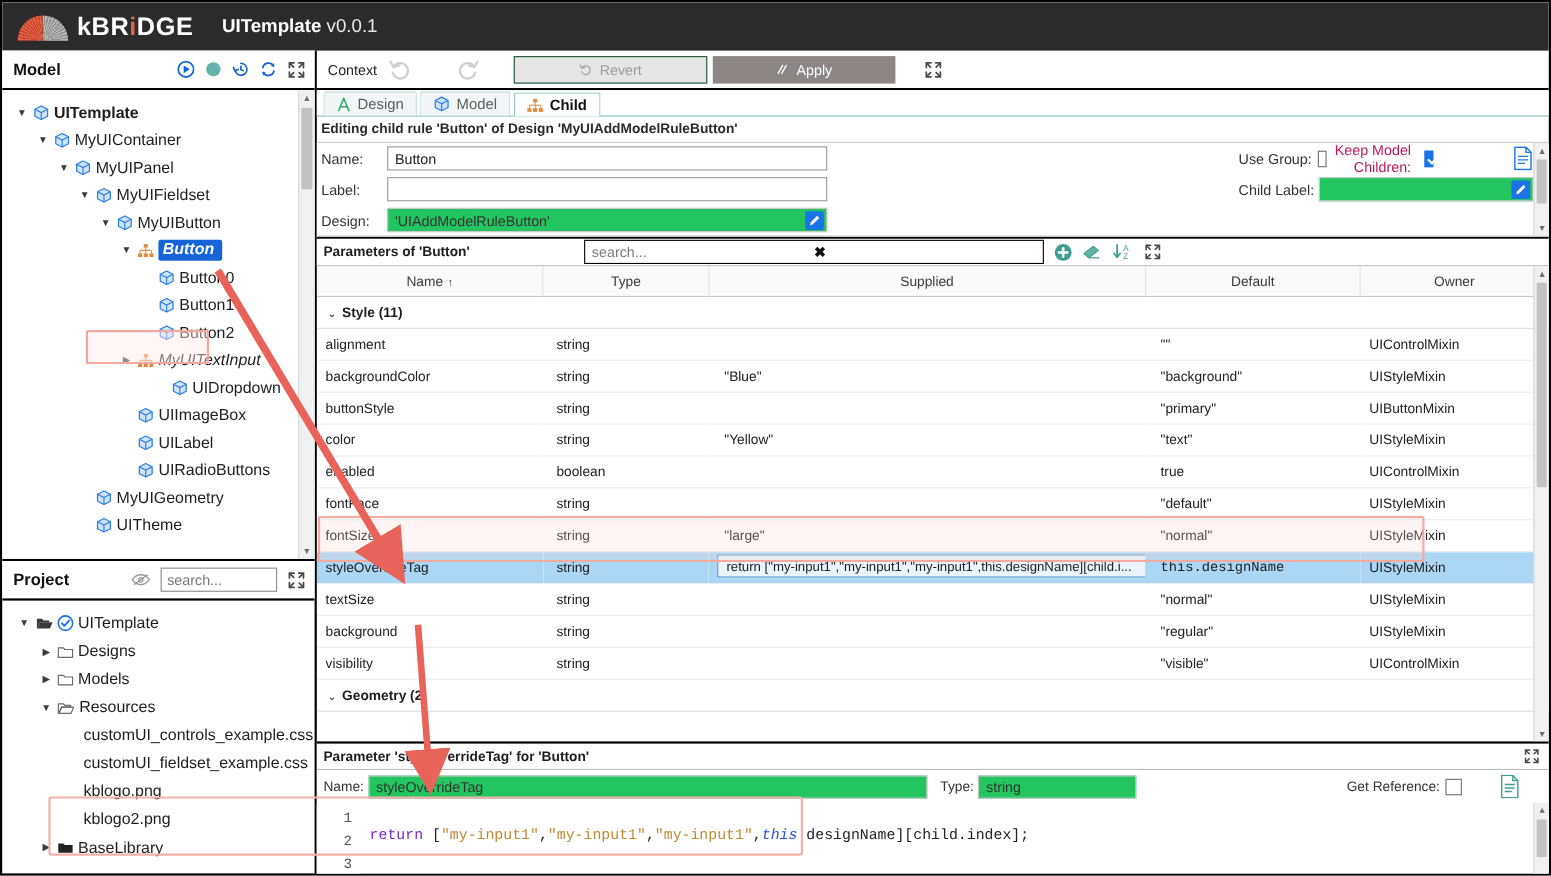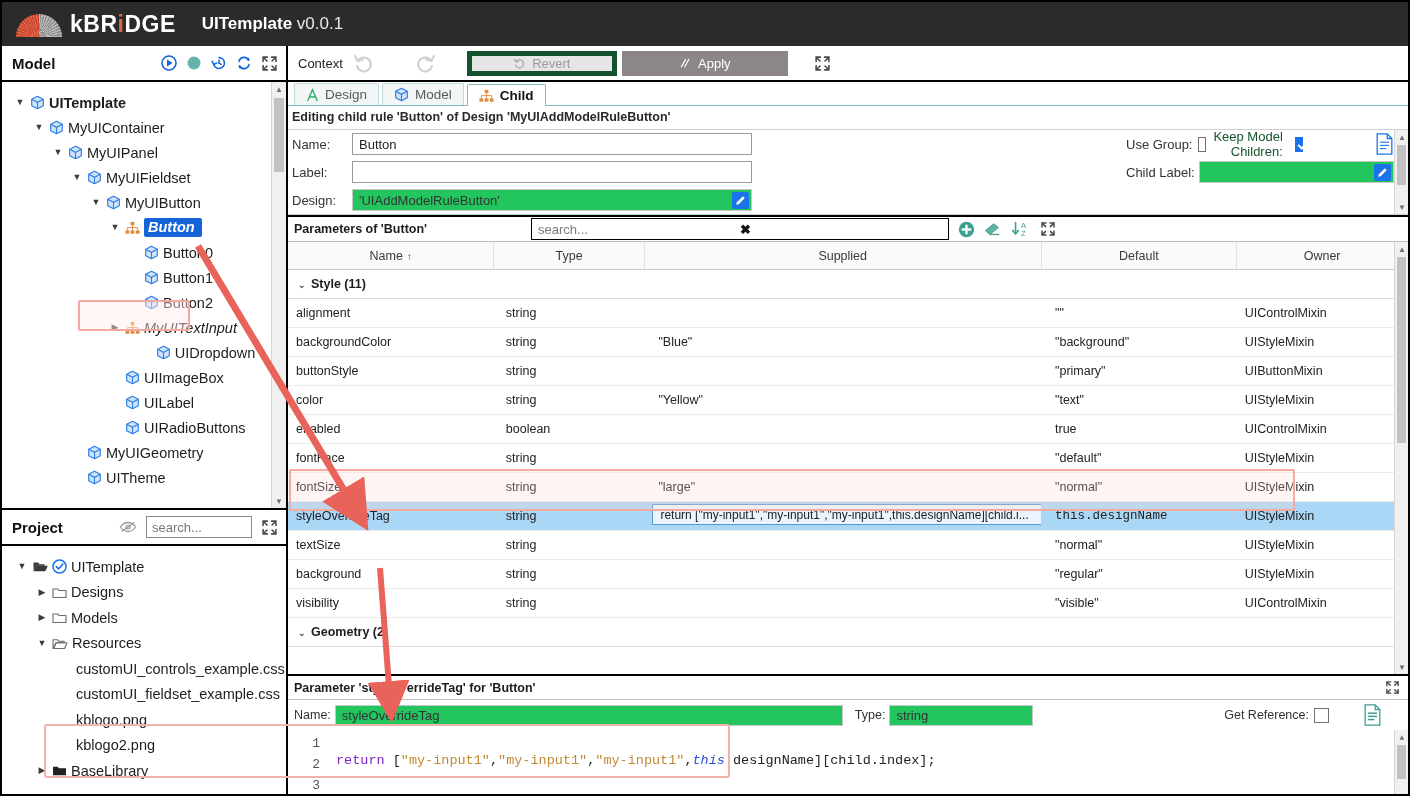--- a/index.html
+++ b/index.html
@@ -57,21 +57,21 @@
   
   .projwrap{height:286px;display:flex;flex-direction:column;border-top:2px solid #000;}
   .srchbox{border:1px solid #8a8a8a;height:22px;width:106px;background:#fff;display:flex;align-items:center;padding:0 5px;box-sizing:border-box;}
   .srchbox span{color:#777;font-size:13px;}
   .ptree{flex:1;padding:8px 0 0 8px;overflow:hidden;}
   .pnode{display:flex;align-items:center;height:25.5px;font-size:14.5px;color:#1d1d1d;white-space:nowrap;}
 
   
   .ctxhead{height:36px;display:flex;align-items:center;padding:0 8px 0 10px;border-bottom:2px solid #000;box-sizing:border-box;}
   .btn{height:25px;display:inline-flex;align-items:center;justify-content:center;gap:6px;font-size:13px;padding:0 14px;box-sizing:border-box;cursor:pointer;}
-  .btn.revert{background:#e6e6e6;border:5px solid #14532d;color:#9b9b9b;width:150px;}
+  .btn.revert{background:#e6e6e6;border:1px solid #14532d;color:#9b9b9b;width:176px;}
   .btn.apply{background:#8d8686;color:#fff;width:166px;margin-left:5px;}
 
   .tabsrow{display:flex;align-items:flex-end;height:24px;padding:3px 0 0 6px;border-bottom:1px solid #7fbdbd;box-sizing:border-box;background:#fff;}
   .tab{display:flex;align-items:center;gap:6px;height:21px;padding:0 11px;border:1px solid #bfd9d9;border-bottom:none;background:#f2f6f6;color:#5b5b5b;font-size:13.5px;cursor:pointer;border-radius:2px 2px 0 0;margin-right:3px;}
   .tab.active{background:#fff;color:#111;font-weight:bold;border-color:#7fbdbd;position:relative;top:1px;}
 
   .editnote{font-size:12.5px;font-weight:bold;color:#2a2a2a;padding:4px 0 5px 4px;}
 
   .formzone{position:relative;border:1px solid #cfcfcf;border-left:none;border-right:none;background:#fff;padding:0;}
   .frow{display:flex;align-items:center;height:28px;}
@@ -597,21 +597,21 @@
                     </svg>
                   </span>
               </div>
             </div>
           </div>
 
           <div style="position:absolute;left:838px;top:0;right:14px;">
             <div class="frow">
               <div style="width:150px;font-size:13px;color:#333;">Use Group:</div>
               <span class="chk"></span>
-              <div style="width:160px;text-align:right;font-size:13px;color:#14532d;padding-right:12px;">Keep Model Children:</div>
+              <div style="width:160px;text-align:right;font-size:13px;color:#be185d;padding-right:12px;">Keep Model Children:</div>
               <span class="chk on"></span>
               <span style="margin-left:72px;">
                 <svg width="19" height="22" viewBox="0 0 20 24">
                     <path d="M2 1h11l5 5v17H2z" fill="#fff" stroke="#1a73e8" stroke-width="1.4"></path>
                     <path d="M13 1v5h5" fill="none" stroke="#1a73e8" stroke-width="1.4"></path>
                     <g stroke="#1a73e8" stroke-width="1.2">
                       <line x1="5" y1="10" x2="15" y2="10"></line>
                       <line x1="5" y1="13.5" x2="15" y2="13.5"></line>
                       <line x1="5" y1="17" x2="12" y2="17"></line>
                     </g>

